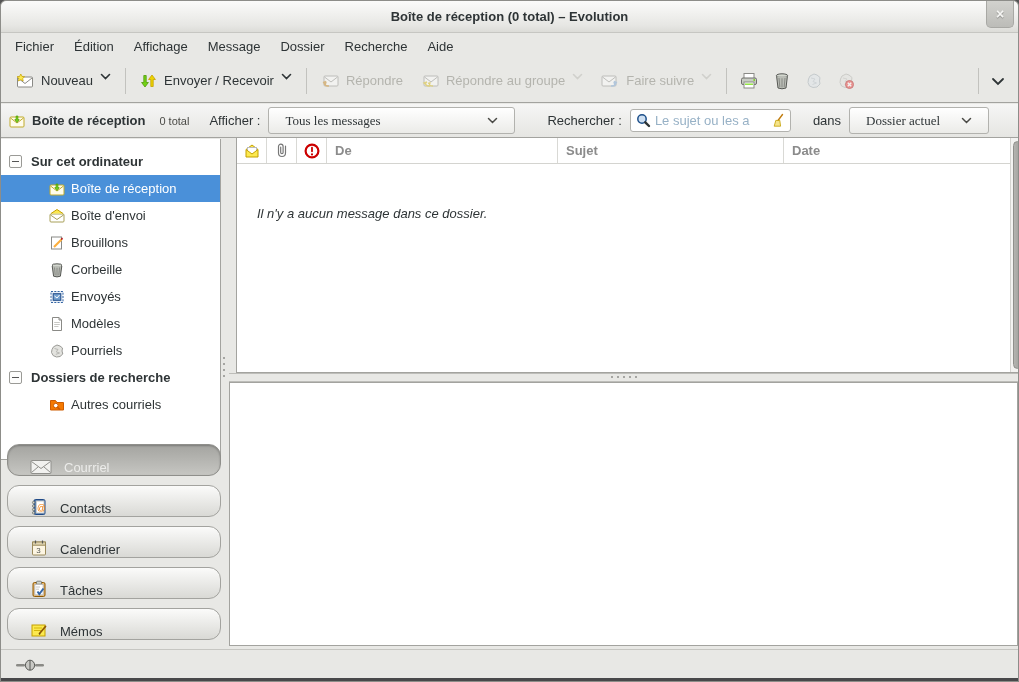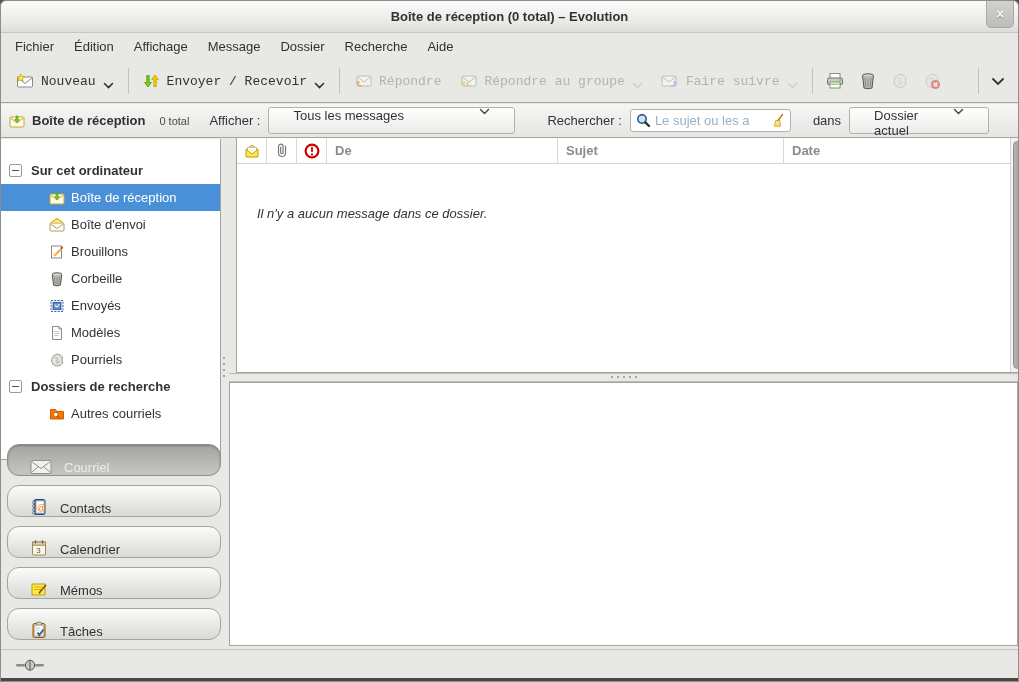--- a/index.html
+++ b/index.html
@@ -22,49 +22,49 @@
     display:flex; align-items:center; justify-content:center; cursor:pointer;
     text-shadow:0 1px 1px #8a8a86; }
   
   .menubar { position:absolute; top:32px; left:0; right:0; height:27px;
     display:flex; align-items:center; padding-left:4px; background:#e8e8e5; }
   .menu-item { padding:11px 10px; cursor:pointer; color:#2e3436; }
   
   .toolbar { position:absolute; top:59px; left:0; right:0; height:43px;
     display:flex; align-items:center; padding:0 6px; background:#e8e8e5;
     border-bottom:1px solid #a3a39f; }
-  .tbtn { display:flex; align-items:flex-end; gap:7px; padding:6px 9px; border-radius:3px;
-    cursor:pointer; white-space:nowrap;font-family:Liberation Mono, monospace; }
+  .tbtn { display:flex; align-items:flex-start; gap:7px; padding:6px 9px; border-radius:3px;
+    cursor:pointer; white-space:nowrap; }
   .tbtn.icon-only { padding:6px 7px; }
   .tbtn.disabled { color:#b4b4ae; cursor:default; }
   .tbtn.disabled svg { opacity:.45; }
   .tsep { width:1px; height:26px; background:#c2c2be; margin:0 5px; }
   .tspacer { flex:1; }
   .chev { display:inline-block; }
   
   .folderbar { position:absolute; top:103px; left:0; right:0; height:34px;
     display:flex; align-items:center; padding:0 8px;
     background:linear-gradient(#f6f6f5,#e5e5e2); border-bottom:1px solid #a3a39f; }
   .folder-name { font-weight:bold; margin-left:7px; }
   .folder-count { font-size:11px; color:#4a4a46; margin-left:14px; }
   .bar-label { margin-left:20px; }
-  .combo { height:27px; display:flex; align-items:flex-start; justify-content:space-between;
+  .combo { height:27px; display:flex; align-items:center; justify-content:space-between;
     background:linear-gradient(#ffffff,#ebebe8); border:1px solid #b2b2ae; border-radius:3px;
-    padding:0 24px; cursor:pointer; }
+    padding:0 16px; cursor:pointer;font-family:Liberation Serif, serif; }
   .combo-show { width:247px; margin-left:8px; }
   .combo-scope { width:140px; margin-left:8px; }
   .search-entry { height:23px; width:161px; margin-left:8px; background:#fff;
     border:1px solid #b2b2ae; border-radius:3px; display:flex; align-items:center; padding:0 5px; }
   .search-entry input { flex:1; min-width:0; border:none; outline:none; background:transparent;
     font-family:"Liberation Sans", sans-serif; font-size:13px; color:#2e3436; }
   .search-entry input::placeholder { color:#97b1c6; opacity:1; }
   
   .sidebar-tree { position:absolute; top:138px; left:0; width:220px; height:321px;
     background:#fff; border-right:1px solid #a3a39f; border-bottom:1px solid #a3a39f;
-    overflow:hidden; padding-top:18px; }
+    overflow:hidden; padding-top:9px; }
   .tree-row { display:flex; align-items:center; height:27px; cursor:pointer; }
   .tree-row.group { font-weight:bold; padding-left:8px; gap:9px; }
   .tree-row.child { padding-left:48px; gap:6px; }
   .tree-row.selected { background:#4a90d9; color:#fff; }
   .expander { width:13px; height:13px; border:1px solid #9a9a96; background:#fdfdfc;
     border-radius:2px; position:relative; flex:none; }
   .expander::after { content:""; position:absolute; left:2px; right:2px; top:5px; height:1px; background:#555; }
   
   .vsplit { position:absolute; left:220px; top:138px; width:8px; height:510px; cursor:col-resize; }
   .vsplit .dots { position:absolute; top:218px; left:2px; display:flex; flex-direction:column; gap:4px; }
@@ -422,39 +422,39 @@
             <rect x="2.5" y="3" width="13" height="3.2" fill="#e0d4b0" stroke="#9a8a5a"></rect>
             <path d="M5.5 1.5 V4.5 M12.5 1.5 V4.5" stroke="#555753" stroke-width="1.2"></path>
             <text x="6.3" y="13.6" font-size="8" fill="#555753" font-family="Liberation Sans, sans-serif">3</text>
           </svg>
       </span>
       <span>Calendrier</span>
     </div>
     <div class="swbtn">
       <span>
         <svg width="18" height="18" viewBox="0 0 18 18">
-            <rect x="2" y="4" width="13" height="11" fill="#fce94f" stroke="#c4a000"></rect>
-            <path d="M4 7 H12 M4 9.5 H11" stroke="#d5b60a"></path>
-            <path d="M9.5 12.5 L15.5 5.5" stroke="#8f5902" stroke-width="1.8" stroke-linecap="round"></path>
-            <path d="M9 13.8 L9.5 12.5 L10.8 13 Z" fill="#2e3436"></path>
-          </svg>
-      </span>
-      <span>Mémos</span>
-    </div>
-    <div class="swbtn">
-      <span>
-        <svg width="18" height="18" viewBox="0 0 18 18">
             <rect x="3" y="2.5" width="12" height="14" rx="1.5" fill="#e9b96e" stroke="#8f5902"></rect>
             <rect x="6.5" y="1.2" width="5" height="3" rx="1" fill="#d3d7cf" stroke="#555753" stroke-width=".7"></rect>
             <rect x="4.8" y="4.5" width="8.4" height="10.4" fill="#fff" stroke="#bbb"></rect>
             <path d="M6 7 H10 M6 9.2 H9" stroke="#c8c8c4"></path>
             <path d="M7.5 11.5 L9.3 14 L13.5 8.5" fill="none" stroke="#3465a4" stroke-width="2"></path>
           </svg>
       </span>
       <span>Tâches</span>
+    </div>
+    <div class="swbtn">
+      <span>
+        <svg width="18" height="18" viewBox="0 0 18 18">
+            <rect x="2" y="4" width="13" height="11" fill="#fce94f" stroke="#c4a000"></rect>
+            <path d="M4 7 H12 M4 9.5 H11" stroke="#d5b60a"></path>
+            <path d="M9.5 12.5 L15.5 5.5" stroke="#8f5902" stroke-width="1.8" stroke-linecap="round"></path>
+            <path d="M9 13.8 L9.5 12.5 L10.8 13 Z" fill="#2e3436"></path>
+          </svg>
+      </span>
+      <span>Mémos</span>
     </div>
   </div>
 
   <div class="list">
     <div class="list-header">
       <div class="hcol icon-col">
         <span>
           <svg width="16" height="14" viewBox="0 0 16 14">
               <path d="M2 5.5 L8 1 L14 5.5" fill="#fce94f" stroke="#c4a000"></path>
               <rect x="3.5" y="3.5" width="9" height="7" fill="#fff" stroke="#bbb"></rect>

